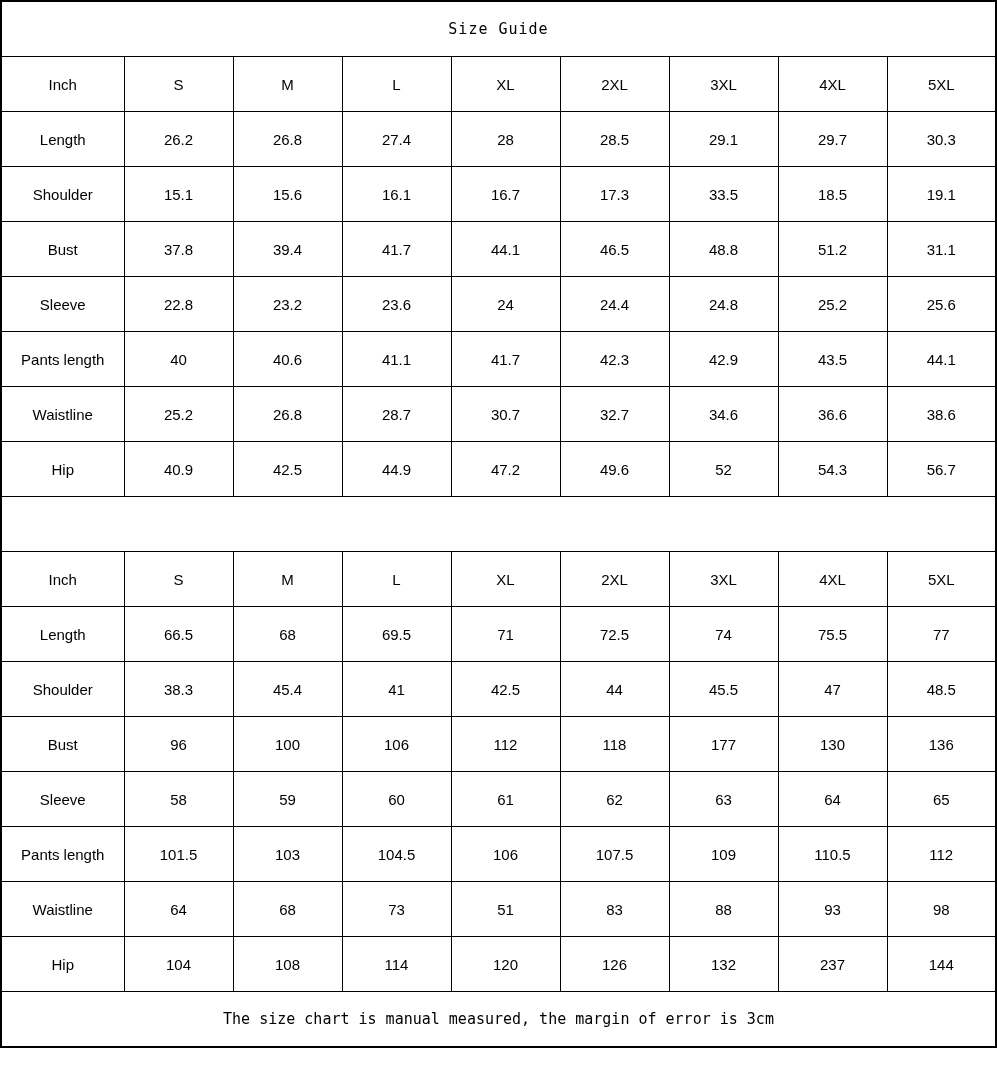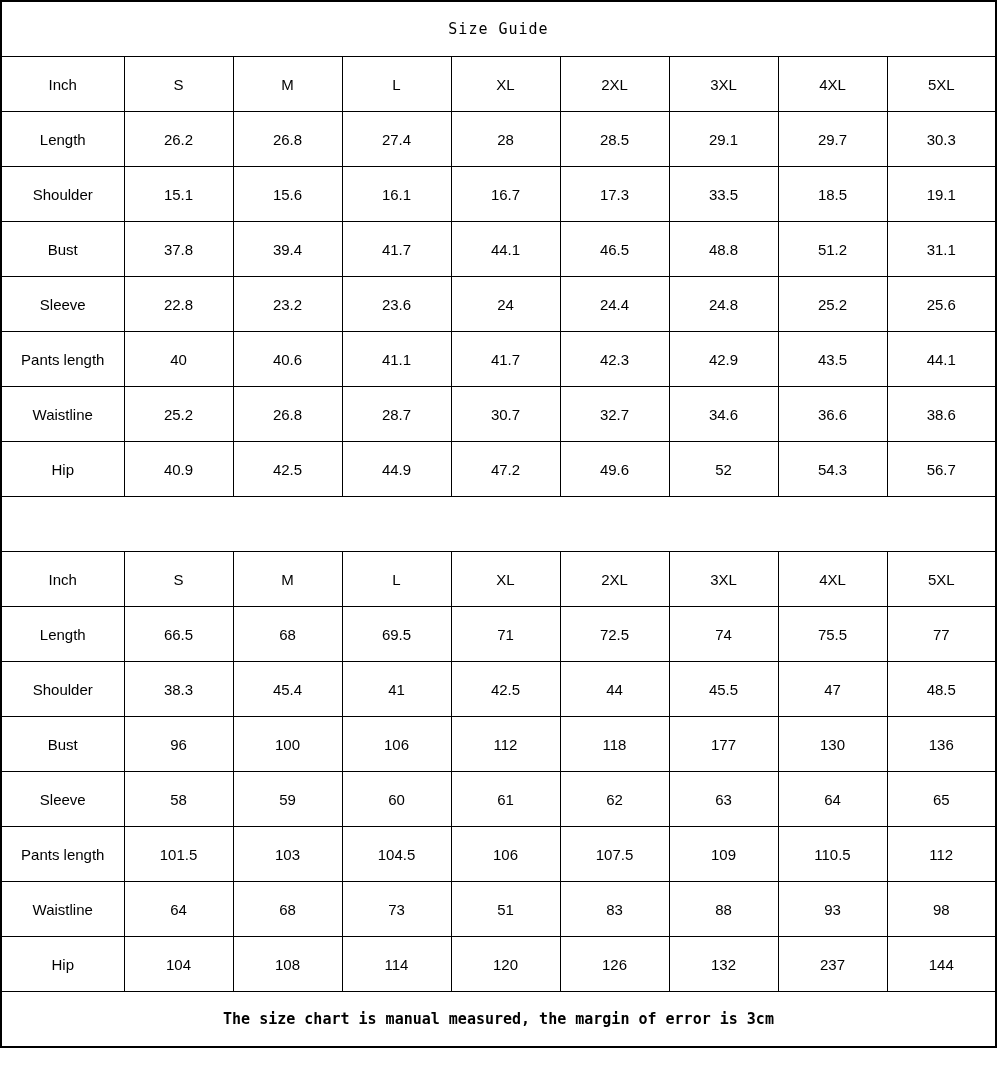--- a/index.html
+++ b/index.html
@@ -48,21 +48,21 @@
   td.value-cell {
     font-weight: normal;
     font-size: 15px;
   }
   td.spacer-cell {
     height: 53px;
   }
   td.footer-cell {
     font-family: "DejaVu Sans Mono", monospace;
     font-size: 14px;
-    font-weight: bold;
+    font-weight: normal;
     height: 54px;
     letter-spacing: 0px;
   }
 </style>
 </head>
 <body>
 
 <div class="size-guide">
   <table class="size-guide-table">
     <colgroup>

